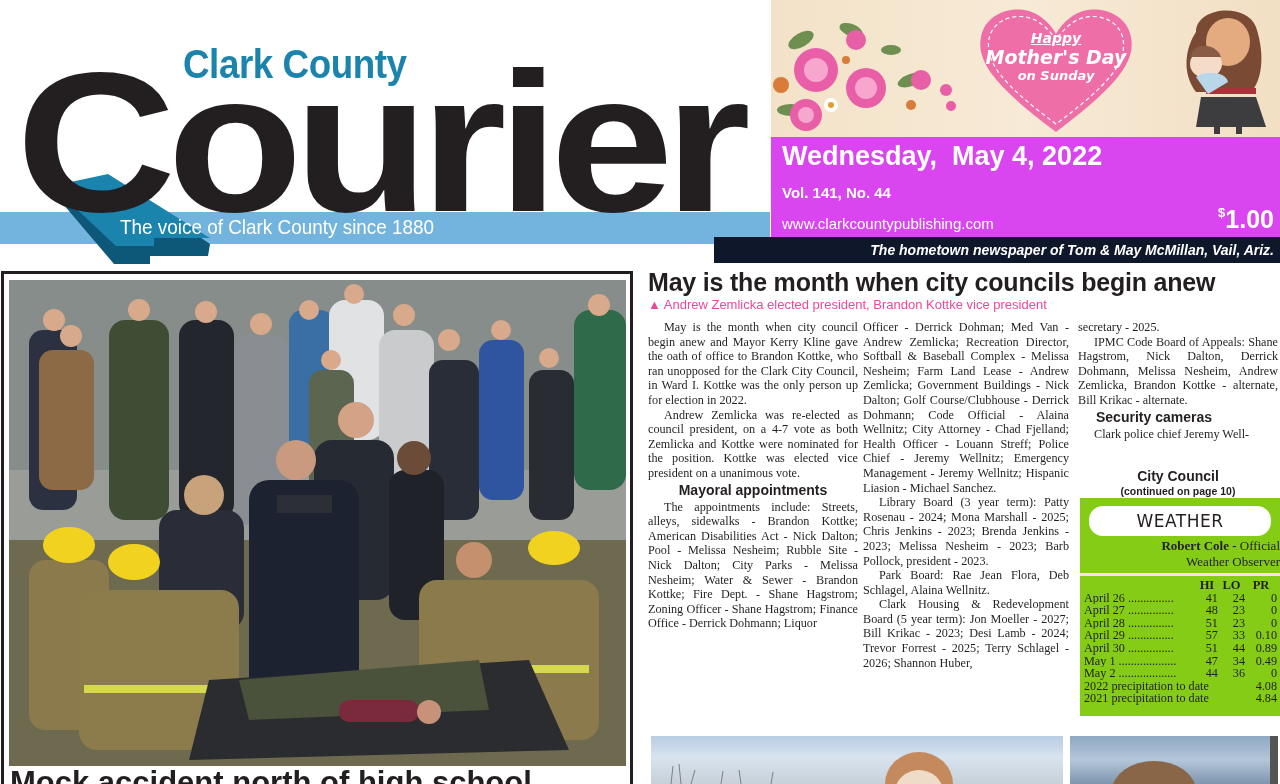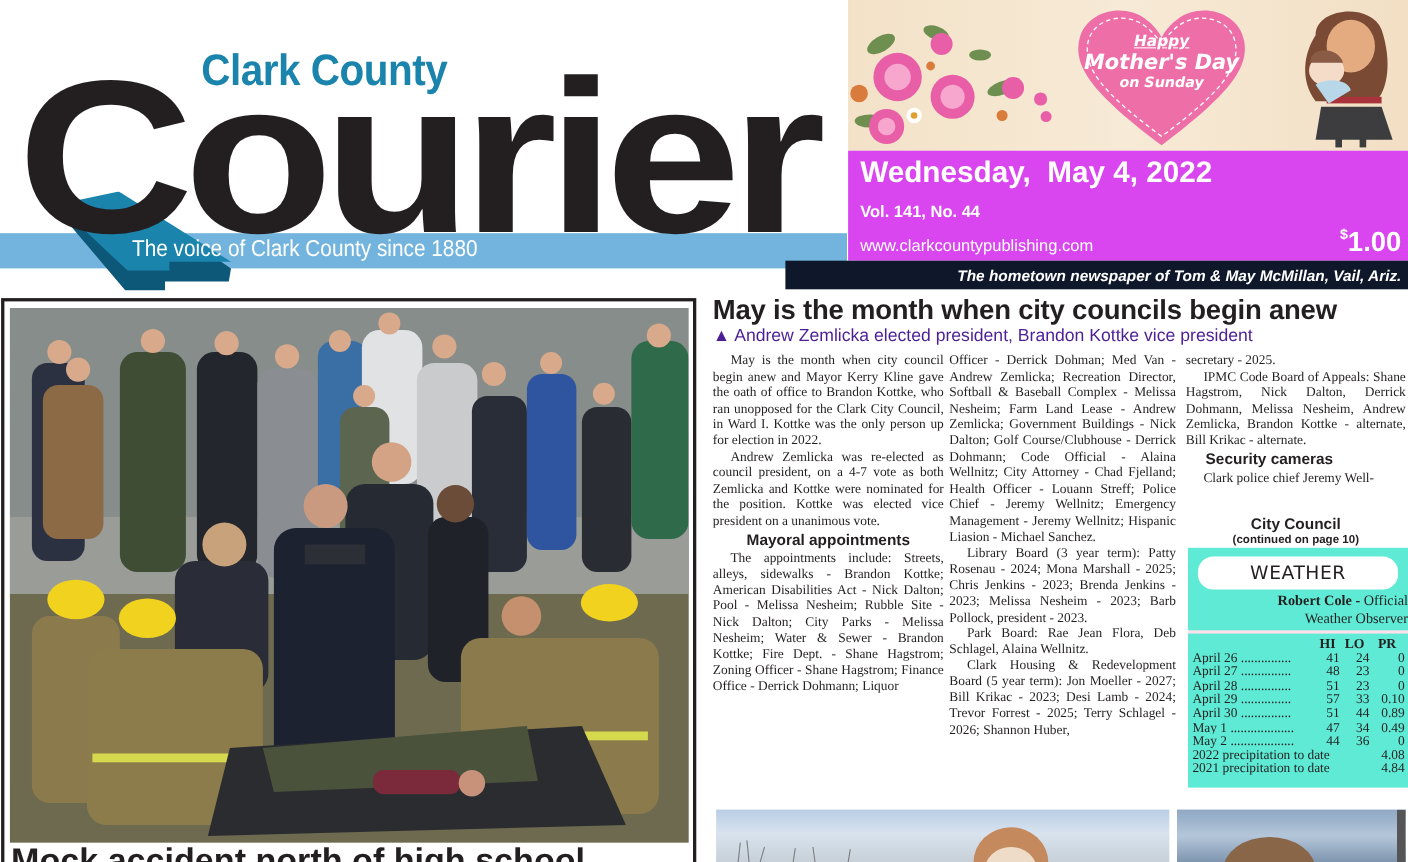--- a/index.html
+++ b/index.html
@@ -29,33 +29,33 @@
   .price sup { font-size: 13px; vertical-align: 11px; }
   .hometown-bar { position: absolute; left: 714px; top: 237px; width: 566px; height: 26px; background: #0f172a; color: #fff; font-family: "Liberation Sans", sans-serif; font-style: italic; font-weight: bold; font-size: 14px; text-align: right; padding-right: 6px; line-height: 26px; }
 
   
   .lead-frame { position: absolute; left: 1px; top: 271px; width: 632px; height: 520px; border: 3px solid #231f20; background: #fff; }
   .lead-photo { position: absolute; left: 5px; top: 6px; width: 617px; height: 486px; overflow: hidden; background: linear-gradient(180deg, #8f9a96 0%, #7a7f7c 20%, #6c6b66 45%, #6f6a55 65%, #7b7454 100%); }
   .lead-headline { position: absolute; left: 6px; top: 491px; font-family: "Liberation Sans", sans-serif; font-weight: bold; font-size: 31px; color: #231f20; white-space: nowrap; }
 
   
   .story-head { position: absolute; left: 648px; top: 268px; font-family: "Liberation Sans", sans-serif; font-weight: bold; font-size: 25px; color: #231f20; white-space: nowrap; letter-spacing: -0.2px; }
-  .story-deck { position: absolute; left: 648px; top: 297px; font-family: "Liberation Sans", sans-serif; font-size: 16px; color: #4c1d95; white-space: nowrap; }
+  .story-deck { position: absolute; left: 648px; top: 297px; font-family: "Liberation Sans", sans-serif; font-size: 13px; color: #ec4899; white-space: nowrap; }
   .col { position: absolute; top: 320px; font-size: 12.2px; line-height: 14.6px; text-align: justify; color: #231f20; }
   .col p { text-indent: 16px; }
   .col1 { left: 648px; width: 210px; }
   .col2 { left: 863px; width: 206px; }
   .col3 { left: 1078px; width: 200px; }
   .subhead { font-family: "Liberation Sans", sans-serif; font-weight: bold; font-size: 14px; line-height: 17px; text-align: center; margin: 1px 0; text-indent: 0 !important; }
   .subhead-left { text-align: left; padding-left: 18px; }
   .jump-title { font-family: "Liberation Sans", sans-serif; font-weight: bold; font-size: 14px; text-align: center; margin-top: 28px; }
   .jump-cont { font-family: "Liberation Sans", sans-serif; font-weight: bold; font-size: 10.5px; text-align: center; }
 
   
-  .weather { position: absolute; left: 1080px; top: 498px; width: 200px; height: 218px; background: #5eead4; }
+  .weather { position: absolute; left: 1080px; top: 498px; width: 200px; height: 218px; background: #84cc16; }
   .weather-pill { position: absolute; left: 9px; top: 8px; width: 182px; height: 30px; background: #fff; border-radius: 14px; text-align: center; font-family: "DejaVu Sans", sans-serif; font-size: 17px; line-height: 30px; color: #231f20; letter-spacing: 0.5px; }
   .observer { position: absolute; left: 0; top: 40px; width: 200px; text-align: right; font-size: 13px; line-height: 16px; color: #231f20; }
   .observer b { font-weight: bold; }
   .weather-sep { position: absolute; left: 0; top: 75px; width: 200px; height: 3px; background: #fbe1ec; }
   .wx-table { position: absolute; left: 4px; top: 79px; width: 193px; border-collapse: collapse; font-size: 12.2px; line-height: 12.6px; color: #231f20; }
   .wx-table th { font-weight: bold; text-align: center; font-size: 12.5px; padding-top: 2px; }
   .wx-table td { padding: 0; white-space: nowrap; }
   .wx-table td.num { text-align: right; }
   .wx-table .day { width: 100px; overflow: hidden; }
   .wx-table .total { padding: 0; }

